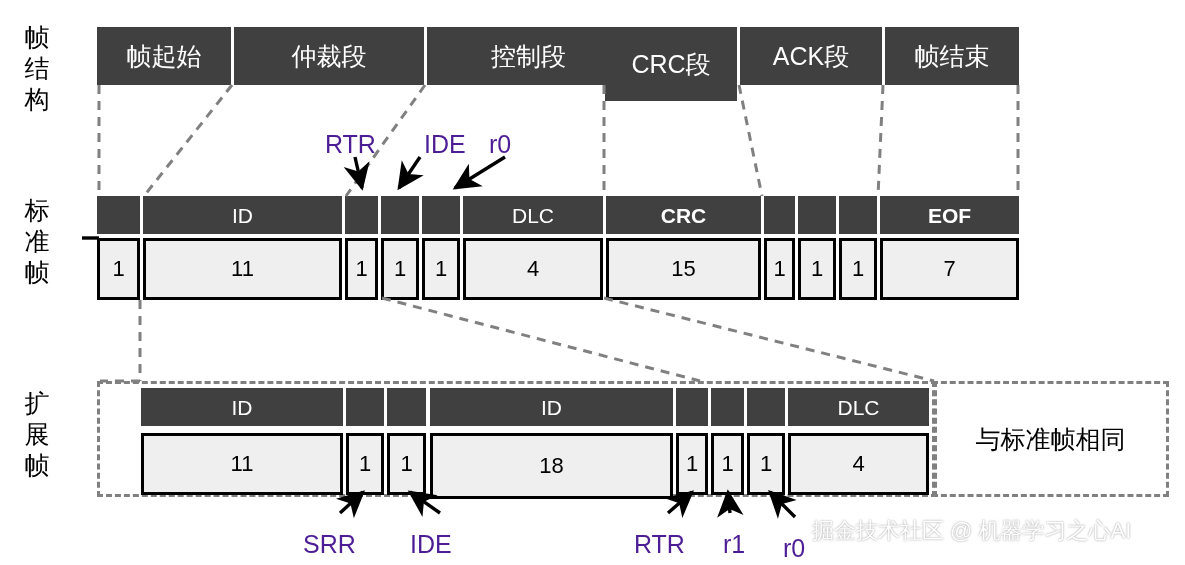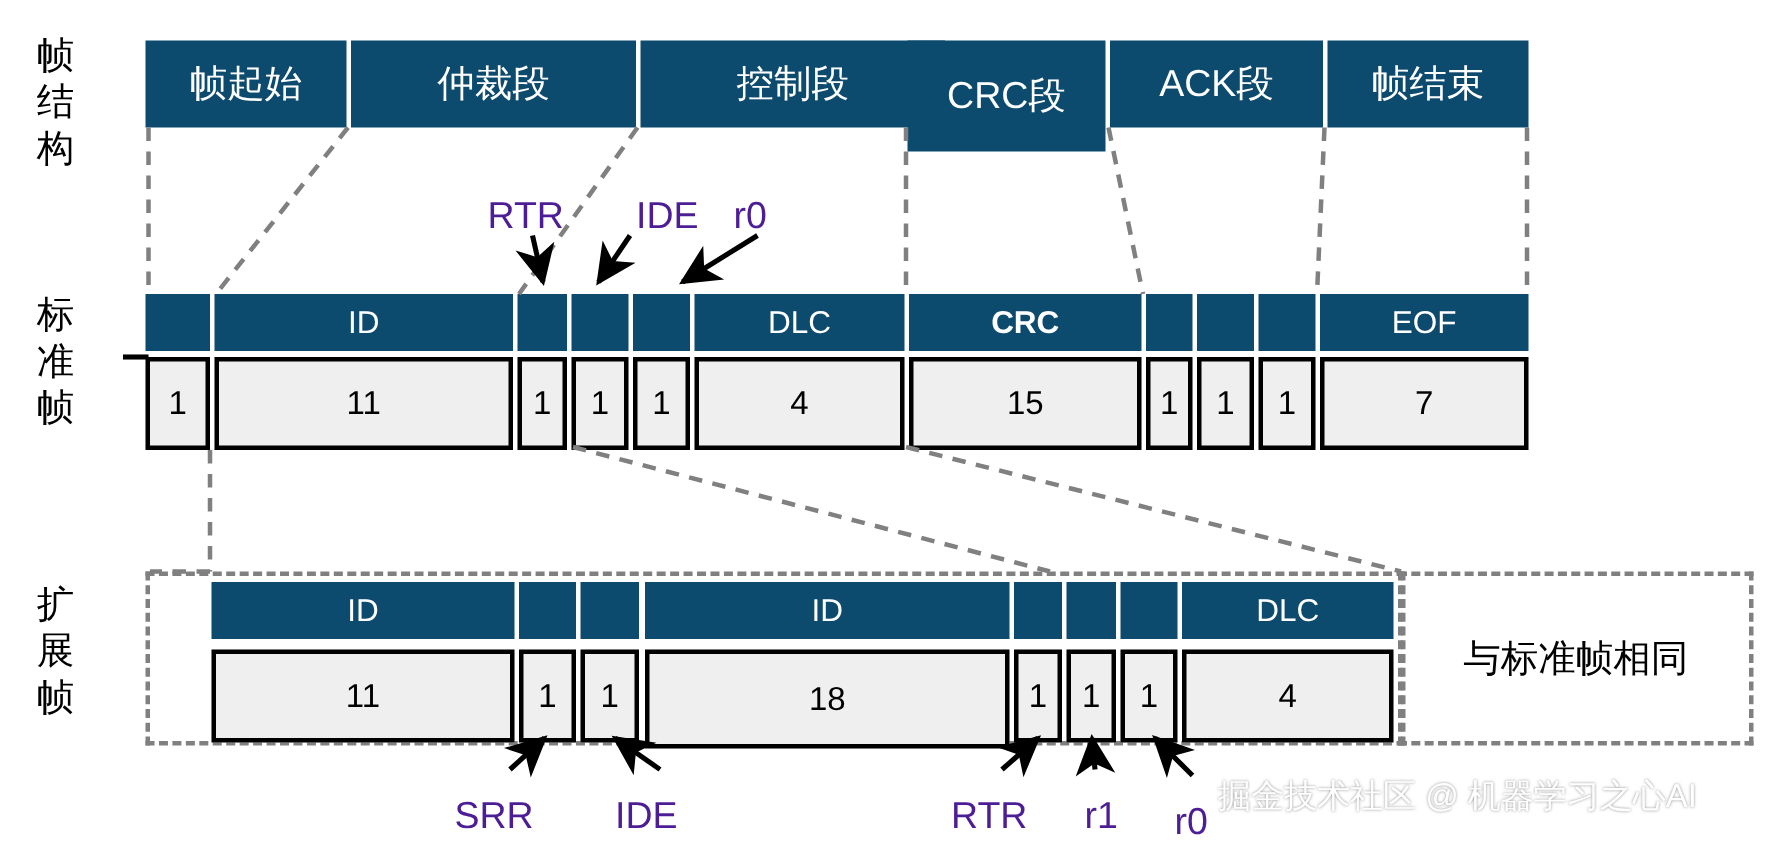--- a/index.html
+++ b/index.html
@@ -20,21 +20,21 @@
     line-height:31px;
     font-weight:400;
     color:#000;
     white-space:pre-line;
     letter-spacing:0;
   }
 
   
   .seg{
     position:absolute;
-    background:#0c4a6e;
+    background:#404040;
     color:#ffffff;
     display:flex;align-items:center;justify-content:center;
     font-size:25px;
     line-height:1;
     box-sizing:border-box;
     overflow:hidden;
     white-space:nowrap;
   }
   .seg.small{font-size:21px;}
 
@@ -114,21 +114,21 @@
       <div class="seg small" style="left: 97px; top: 196px; width: 43px; height: 38px;"></div>
       <div class="seg small" style="left: 143px; top: 196px; width: 199px; height: 38px;">ID</div>
       <div class="seg small" style="left: 345px; top: 196px; width: 33px; height: 38px;"></div>
       <div class="seg small" style="left: 381px; top: 196px; width: 38px; height: 38px;"></div>
       <div class="seg small" style="left: 422px; top: 196px; width: 38px; height: 38px;"></div>
       <div class="seg small" style="left: 463px; top: 196px; width: 140px; height: 38px;">DLC</div>
       <div class="seg small" style="left: 606px; top: 196px; width: 155px; height: 38px; font-weight: bold;">CRC</div>
       <div class="seg small" style="left: 764px; top: 196px; width: 31px; height: 38px;"></div>
       <div class="seg small" style="left: 798px; top: 196px; width: 38px; height: 38px;"></div>
       <div class="seg small" style="left: 839px; top: 196px; width: 38px; height: 38px;"></div>
-      <div class="seg small" style="left: 880px; top: 196px; width: 139px; height: 38px;">EOF</div>
+      <div class="seg small" style="left: 880px; top: 196px; width: 139px; height: 38px; font-weight: bold;">EOF</div>
     </div>
   <div id="sf-boxes">
       <div class="bitbox" style="left: 97px; top: 238px; width: 43px; height: 62px;">1</div>
       <div class="bitbox" style="left: 143px; top: 238px; width: 199px; height: 62px;">11</div>
       <div class="bitbox" style="left: 345px; top: 238px; width: 33px; height: 62px;">1</div>
       <div class="bitbox" style="left: 381px; top: 238px; width: 38px; height: 62px;">1</div>
       <div class="bitbox" style="left: 422px; top: 238px; width: 38px; height: 62px;">1</div>
       <div class="bitbox" style="left: 463px; top: 238px; width: 140px; height: 62px;">4</div>
       <div class="bitbox" style="left: 606px; top: 238px; width: 155px; height: 62px;">15</div>
       <div class="bitbox" style="left: 764px; top: 238px; width: 31px; height: 62px;">1</div>

